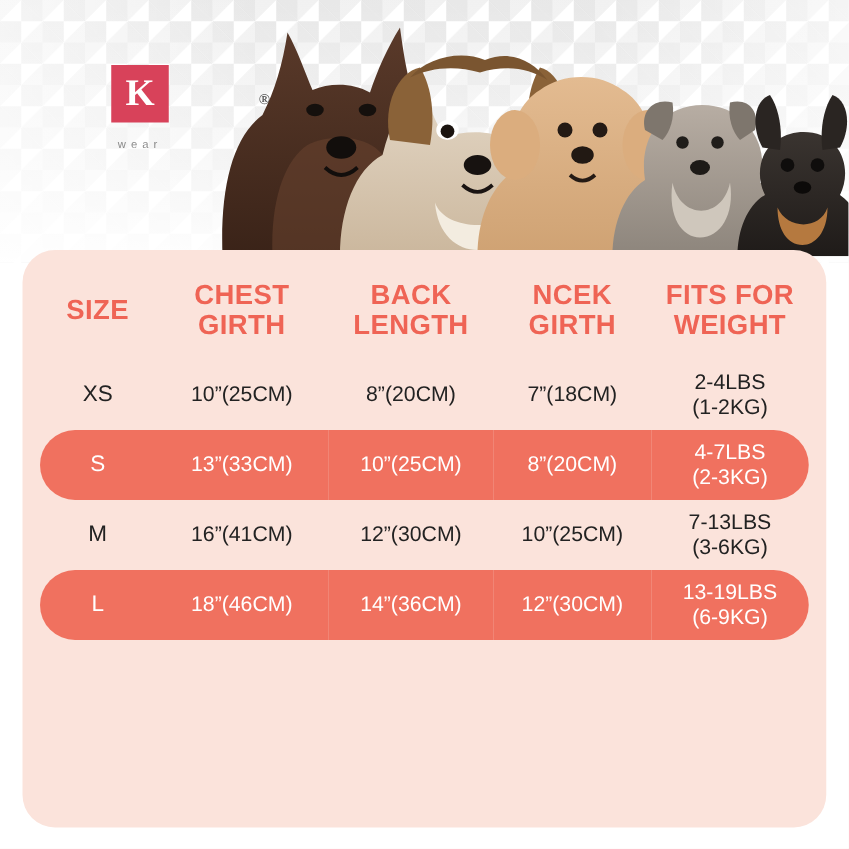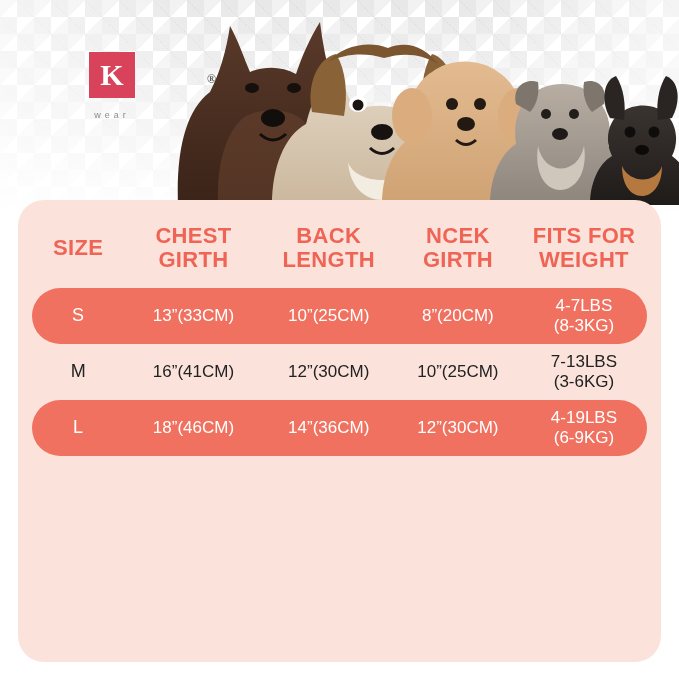--- a/index.html
+++ b/index.html
@@ -288,50 +288,60 @@
             <span class="hl2">GIRTH</span>
           </th>
           <th>
             <span>FITS FOR</span>
             <span class="hl2">WEIGHT</span>
           </th>
         </tr>
       </thead>
       <tbody>
 
+        <tr>
+          <td class="col-size">XS</td>
+          <td>10”(25CM)</td>
+          <td>8”(20CM)</td>
+          <td>7”(18CM)</td>
+          <td class="col-weight">
+            <span>2-4LBS</span>
+            <span class="w2">(1-2KG)</span>
+          </td>
+        </tr>
 
         <tr class="alt">
           <td class="col-size">S</td>
           <td>13”(33CM)</td>
           <td>10”(25CM)</td>
           <td>8”(20CM)</td>
           <td class="col-weight">
             <span>4-7LBS</span>
-            <span class="w2">(8-3KG)</span>
+            <span class="w2">(2-3KG)</span>
           </td>
         </tr>
 
         <tr>
           <td class="col-size">M</td>
           <td>16”(41CM)</td>
           <td>12”(30CM)</td>
           <td>10”(25CM)</td>
           <td class="col-weight">
             <span>7-13LBS</span>
             <span class="w2">(3-6KG)</span>
           </td>
         </tr>
 
         <tr class="alt">
           <td class="col-size">L</td>
           <td>18”(46CM)</td>
           <td>14”(36CM)</td>
           <td>12”(30CM)</td>
           <td class="col-weight">
-            <span>4-19LBS</span>
+            <span>13-19LBS</span>
             <span class="w2">(6-9KG)</span>
           </td>
         </tr>
 
 
 
 
       </tbody>
     </table>
   </div>

